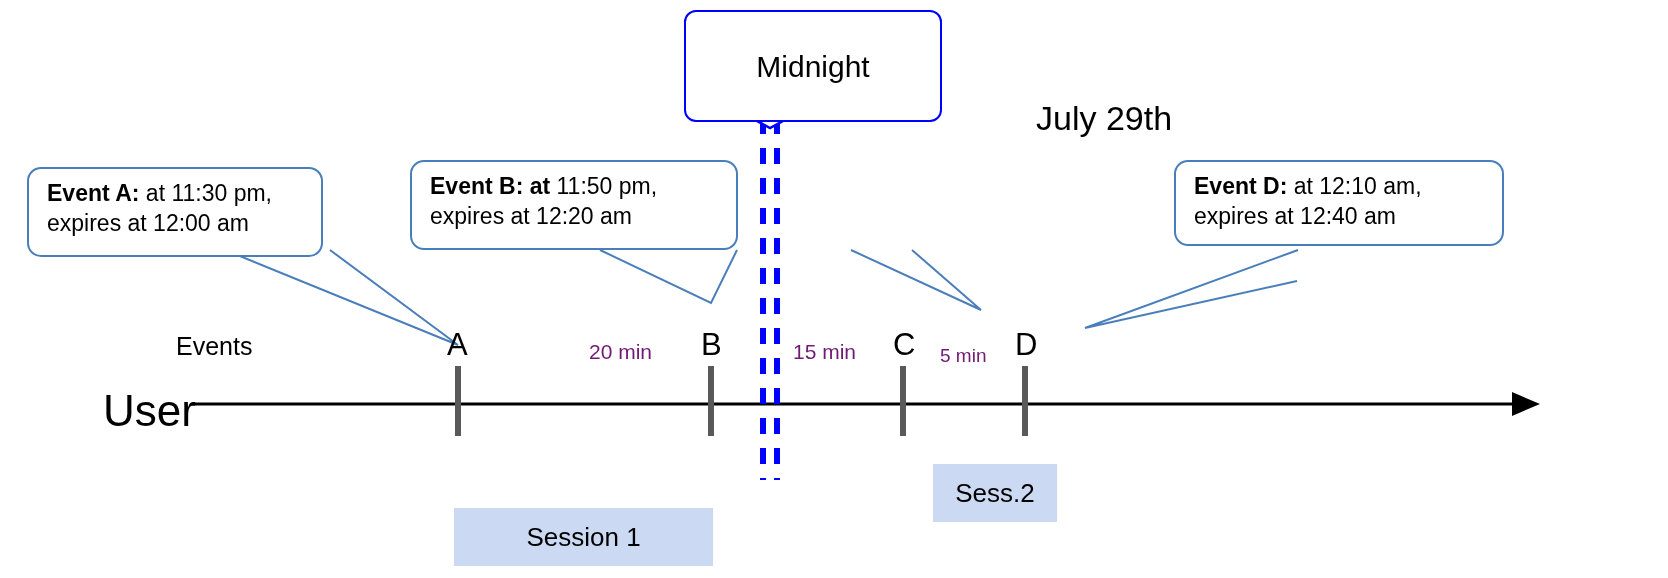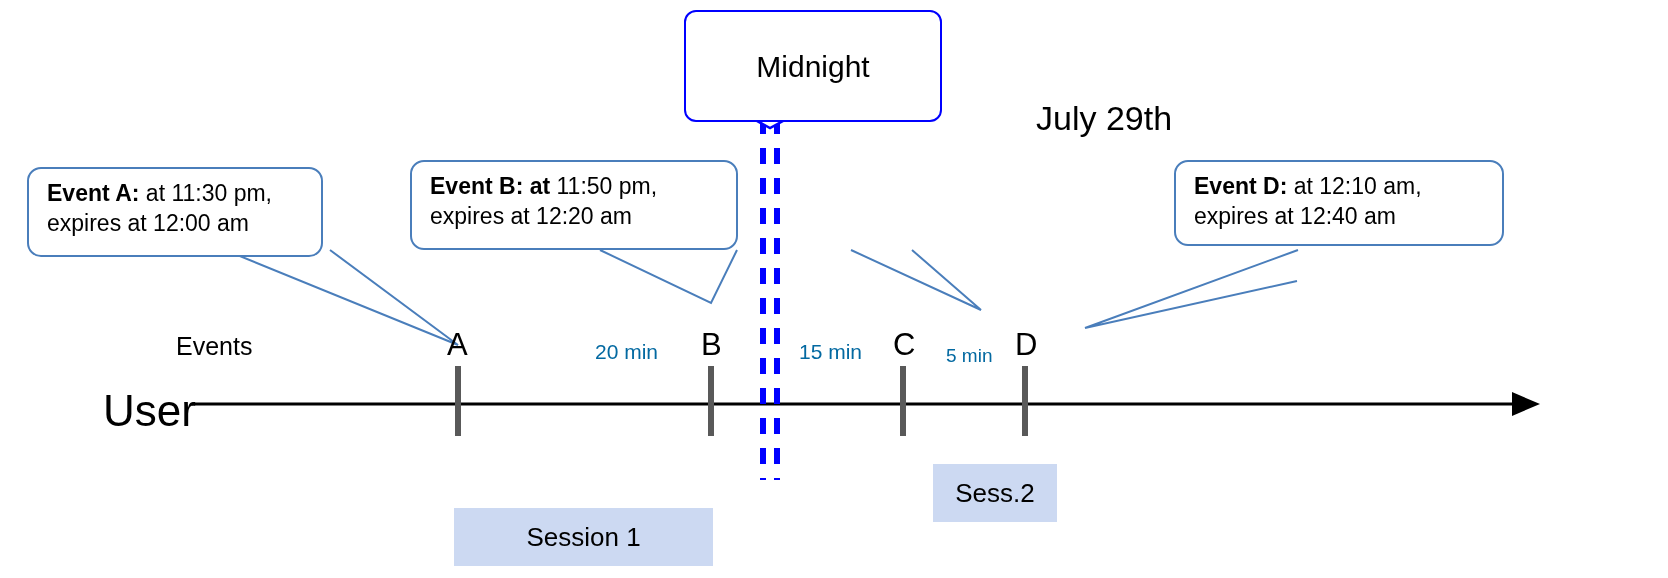--- a/index.html
+++ b/index.html
@@ -70,24 +70,23 @@
     font-size: 31px;
     color: #000;
     z-index: 3;
     white-space: nowrap;
   }
 
   
   .gap-label {
     position: absolute;
     font-size: 21px;
-    color: #0369a1;
-    z-index: 3;
-    white-space: nowrap;
-    margin-left: 6px;
+    color: #701a75;
+    z-index: 3;
+    white-space: nowrap;
   }
   .gap-label.small { font-size: 19px; }
 
   
   .row-label {
     position: absolute;
     color: #000;
     white-space: nowrap;
     z-index: 3;
   }

